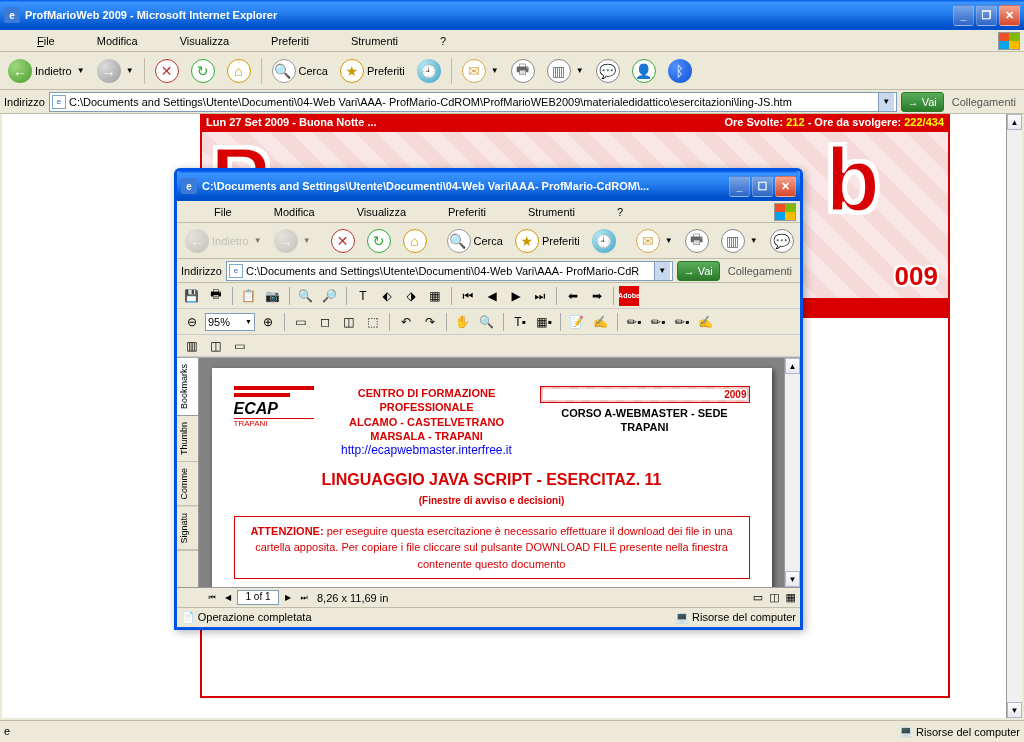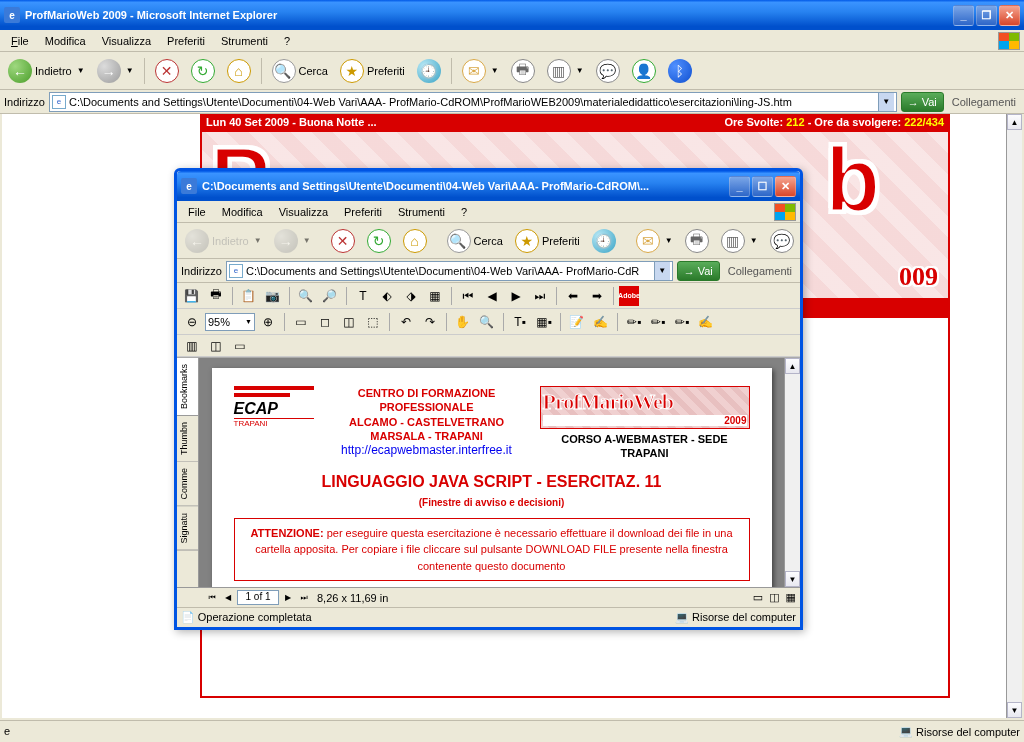--- a/index.html
+++ b/index.html
@@ -10,21 +10,21 @@
 .titlebar { height: 30px; background: linear-gradient(to bottom, #0058e6 0%, #3a93ff 8%, #2782f0 40%, #0050cc 88%, #0050cc 100%); display: flex; align-items: center; padding: 0 4px; color: #fff; font-weight: bold; font-size: 13px; }
 .titlebar .ie-icon { width: 16px; height: 16px; margin-right: 5px; background: #3a7ad9; border-radius: 2px; display: inline-flex; align-items: center; justify-content: center; color: #fff; font-weight: bold; font-size: 10px; }
 .titlebar-title { flex: 1; }
 .win-controls { display: flex; gap: 2px; }
 .win-btn { width: 21px; height: 21px; border-radius: 3px; display: flex; align-items: center; justify-content: center; font-weight: bold; color: #fff; cursor: pointer; border: 1px solid #fff3; }
 .win-btn.min { background: linear-gradient(to bottom, #7ba7e8, #2d66c8); }
 .win-btn.max { background: linear-gradient(to bottom, #7ba7e8, #2d66c8); }
 .win-btn.close { background: linear-gradient(to bottom, #f5a48f, #d8462a); }
 
 .menubar { height: 22px; background: #ece9d8; display: flex; align-items: center; padding: 0 4px; gap: 2px; border-bottom: 1px solid #c0bcac; position: relative; }
-.menubar .menu-item { padding: 2px 7px; cursor: pointer; }
+.menubar .menu-item { padding: 2px 7px; cursor: pointer; margin-left: 26px; }
 .menubar .menu-item .u { text-decoration: underline; }
 .win-flag { width: 22px; height: 18px; position: absolute; right: 4px; top: 2px; background: #fff; border: 1px solid #999; display: flex; flex-wrap: wrap; }
 .win-flag div { width: 50%; height: 50%; }
 .wf1 { background: #f25022; } .wf2 { background: #7fba00; } .wf3 { background: #00a4ef; } .wf4 { background: #ffb900; }
 
 .toolbar { height: 38px; background: #ece9d8; border-bottom: 1px solid #c0bcac; display: flex; align-items: center; padding: 0 4px; gap: 4px; }
 .tb-btn { height: 30px; display: flex; align-items: center; padding: 0 4px; gap: 3px; border-radius: 3px; cursor: pointer; }
 .tb-icon { width: 24px; height: 24px; border-radius: 12px; display: flex; align-items: center; justify-content: center; font-size: 14px; color: #fff; }
 .tb-sep { width: 1px; height: 26px; background: #c0bcac; margin: 0 2px; }
 .ico-back { background: radial-gradient(circle at 30% 30%, #9fd87f, #4a9e2a); }
@@ -53,21 +53,21 @@
 
 .content { flex: 1; background: #fff; overflow: auto; position: relative; border: 2px solid #ece9d8; border-top: 0; }
 .page { width: 100%; display: flex; flex-direction: column; align-items: center; }
 
 .red-top { width: 750px; background: #d80000; color: #fff; font-size: 12px; font-weight: bold; padding: 2px 6px; display: flex; justify-content: space-between; }
 .red-top .yellow { color: #ffff00; }
 
 .banner { width: 750px; height: 170px; background: #fff; border: 2px solid #d80000; position: relative; overflow: hidden; }
 .banner-bg { position: absolute; inset: 0; background: repeating-linear-gradient(45deg, #f5d5d5 0, #f5d5d5 15px, #f0c0c0 15px, #f0c0c0 30px); opacity: 0.6; }
 .banner-text { position: absolute; left: 8px; top: 8px; font-size: 90px; font-weight: 900; font-family: Arial Black, Arial; color: #d80000; -webkit-text-stroke: 3px #fff; letter-spacing: -5px; line-height: 0.9; text-shadow: 3px 3px 0 #fff, -3px -3px 0 #fff, 3px -3px 0 #fff, -3px 3px 0 #fff; }
-.banner-year { position: absolute; right: 10px; bottom: 6px; font-size: 26px; font-weight: bold; color: #d80000; text-shadow: 2px 2px 0 #fff, -2px -2px 0 #fff, 2px -2px 0 #fff, -2px 2px 0 #fff; font-family: Liberation Serif, serif; }
+.banner-year { position: absolute; right: 10px; bottom: 6px; font-size: 26px; font-weight: bold; color: #d80000; text-shadow: 2px 2px 0 #fff, -2px -2px 0 #fff, 2px -2px 0 #fff, -2px 2px 0 #fff; }
 
 .page-body { width: 750px; min-height: 380px; border: 2px solid #d80000; border-top: 0; background: #fff; padding: 4px 8px; }
 .red-tab { display: inline-block; background: #d80000; color: #fff; padding: 2px 8px; font-weight: bold; font-size: 12px; }
 .arrow-list { margin-top: 40px; }
 .arrow-item { color: #d80000; font-size: 14px; margin: 6px 0; }
 
 .statusbar { height: 22px; background: #ece9d8; border-top: 1px solid #c0bcac; display: flex; align-items: center; padding: 0 4px; justify-content: space-between; }
 .status-right { display: flex; align-items: center; gap: 3px; }
 
 
@@ -205,21 +205,21 @@
       <span class="addr-dd">▼</span>
     </div>
     <div class="go-btn">→ <span>Vai</span></div>
     <span class="links-label">Collegamenti</span>
   </div>
 
   <div class="content">
     <div style="display:flex;">
       <div class="page" style="margin-left:126px;">
         <div class="red-top">
-          <span><span>Lun 40 Set 2009 - </span><span>Buona Notte ...</span></span>
+          <span><span>Lun 27 Set 2009 - </span><span>Buona Notte ...</span></span>
           <span><span>Ore Svolte: </span><span class="yellow">212</span><span> - Ore da svolgere: </span><span class="yellow">222/434</span></span>
         </div>
         <div class="banner">
           <div class="banner-bg"></div>
           <div class="banner-text">P&nbsp;&nbsp;&nbsp;&nbsp;&nbsp;&nbsp;&nbsp;&nbsp;&nbsp;&nbsp;&nbsp;&nbsp;&nbsp;&nbsp;&nbsp;&nbsp;&nbsp;&nbsp;&nbsp;&nbsp;&nbsp;&nbsp;&nbsp;&nbsp;&nbsp;&nbsp;&nbsp;&nbsp;b</div>
           <div class="banner-year">009</div>
         </div>
         <div style="width:750px; background:#d80000; height:18px;"></div>
         <div class="page-body">
           <span class="red-tab">H</span>
@@ -419,21 +419,21 @@
             <div class="ecap-sub">TRAPANI</div>
           </div>
           <div class="center-info">
             <div>CENTRO DI FORMAZIONE</div>
             <div>PROFESSIONALE</div>
             <div>ALCAMO - CASTELVETRANO</div>
             <div>MARSALA - TRAPANI</div>
             <a>http://ecapwebmaster.interfree.it</a>
           </div>
           <div class="pmw-logo">
-            <div class="pmw-box"><span class="pmw-text">ProfMarioWeb</span><div class="pmw-year">2009</div></div>
+            <div class="pmw-box"><div class="pmw-year">2009</div></div>
             <div class="proj-info">
               <div>CORSO A-WEBMASTER - SEDE TRAPANI</div>
             </div>
           </div>
         </div>
         <div class="doc-title">LINGUAGGIO JAVA SCRIPT -  ESERCITAZ. 11</div>
         <div class="doc-sub">(Finestre di avviso e decisioni)</div>
         <div class="warn-box">
           <b>ATTENZIONE:</b><span> per eseguire questa esercitazione è necessario effettuare il download dei file in una cartella apposita. Per copiare i file cliccare sul pulsante DOWNLOAD FILE presente nella finestra contenente questo documento</span>
         </div>

